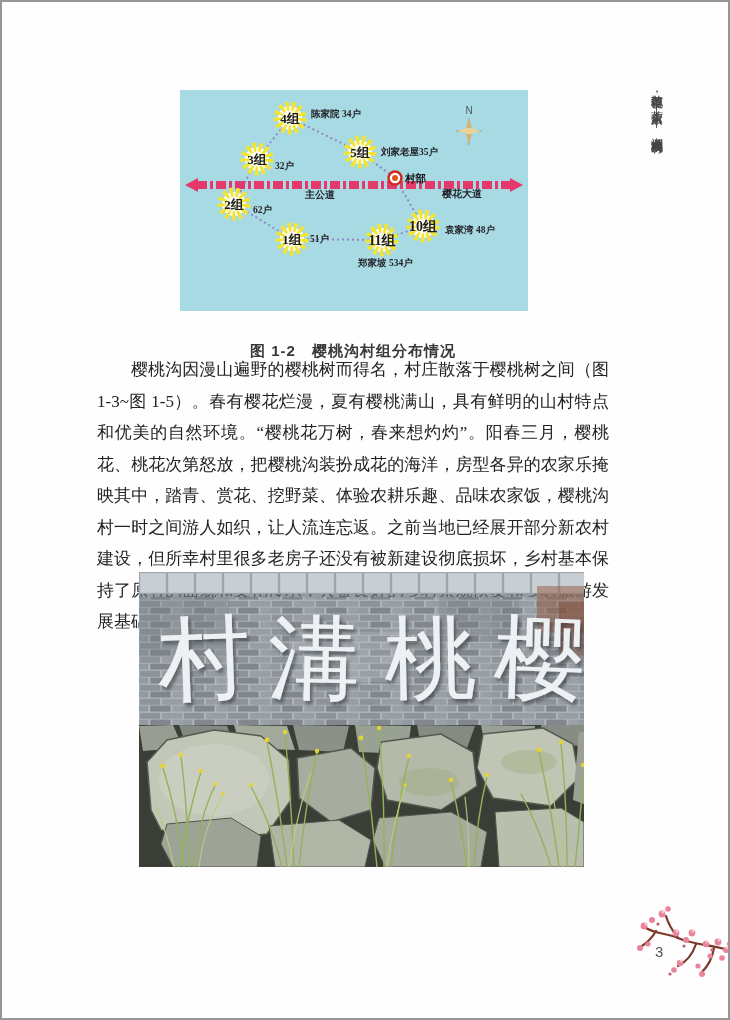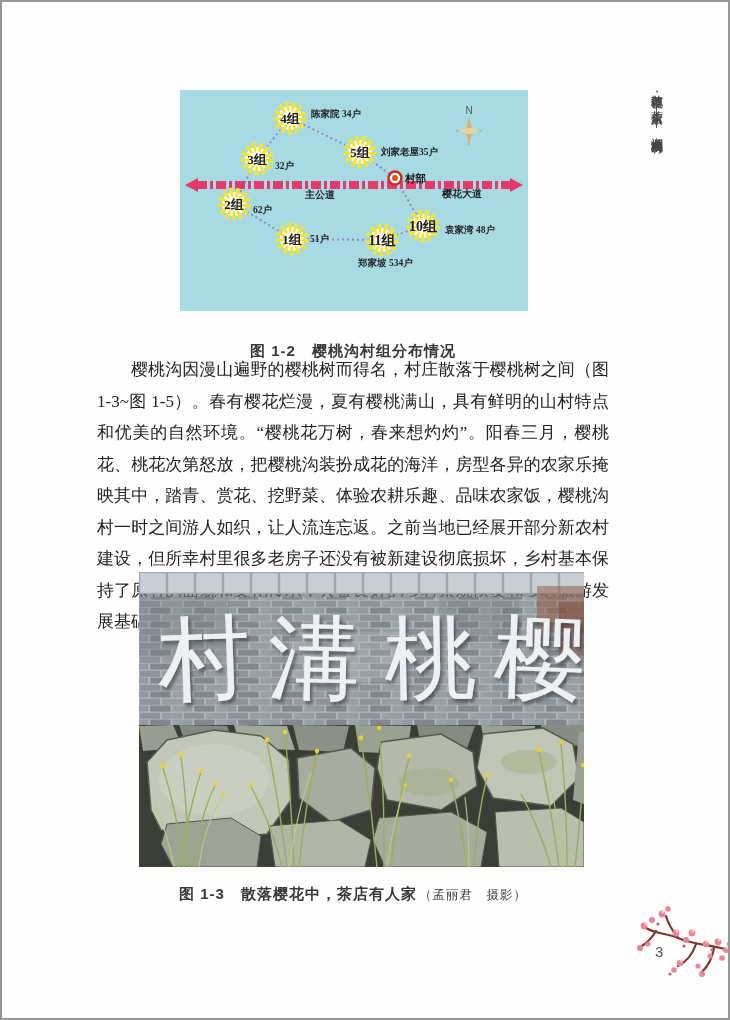--- a/index.html
+++ b/index.html
@@ -204,23 +204,20 @@
             <circle cx="400" cy="178" r="2.4"></circle>
           <circle cx="422" cy="170" r="2.2"></circle>
             <circle cx="444" cy="193" r="2.2"></circle>
           <circle cx="84" cy="222" r="1.8"></circle>
             <circle cx="266" cy="213" r="1.8"></circle>
         </g>
       </g>
     </svg>
   </div>
 
-  <div class="caption cap-photo">
-    <span>图 1-3　散落樱花中，茶店有人家</span><span class="cap-credit">（孟丽君　摄影）</span>
-  </div>
 
   <div class="page-number">3</div>
 
   <svg class="blossom" viewBox="0 0 112 100" width="112" height="100">
     <g stroke="#7c3a2a" stroke-width="2.2" fill="none" stroke-linecap="round">
       <path d="M112,52 C92,44 74,46 56,38 C44,33 34,34 24,28"></path>
       <path d="M74,44 C70,56 64,62 56,66"></path>
       <path d="M92,48 C90,60 86,66 80,72"></path>
       <path d="M56,38 C50,30 46,24 44,16"></path>
       <path d="M34,31 C30,38 26,42 20,46"></path>

